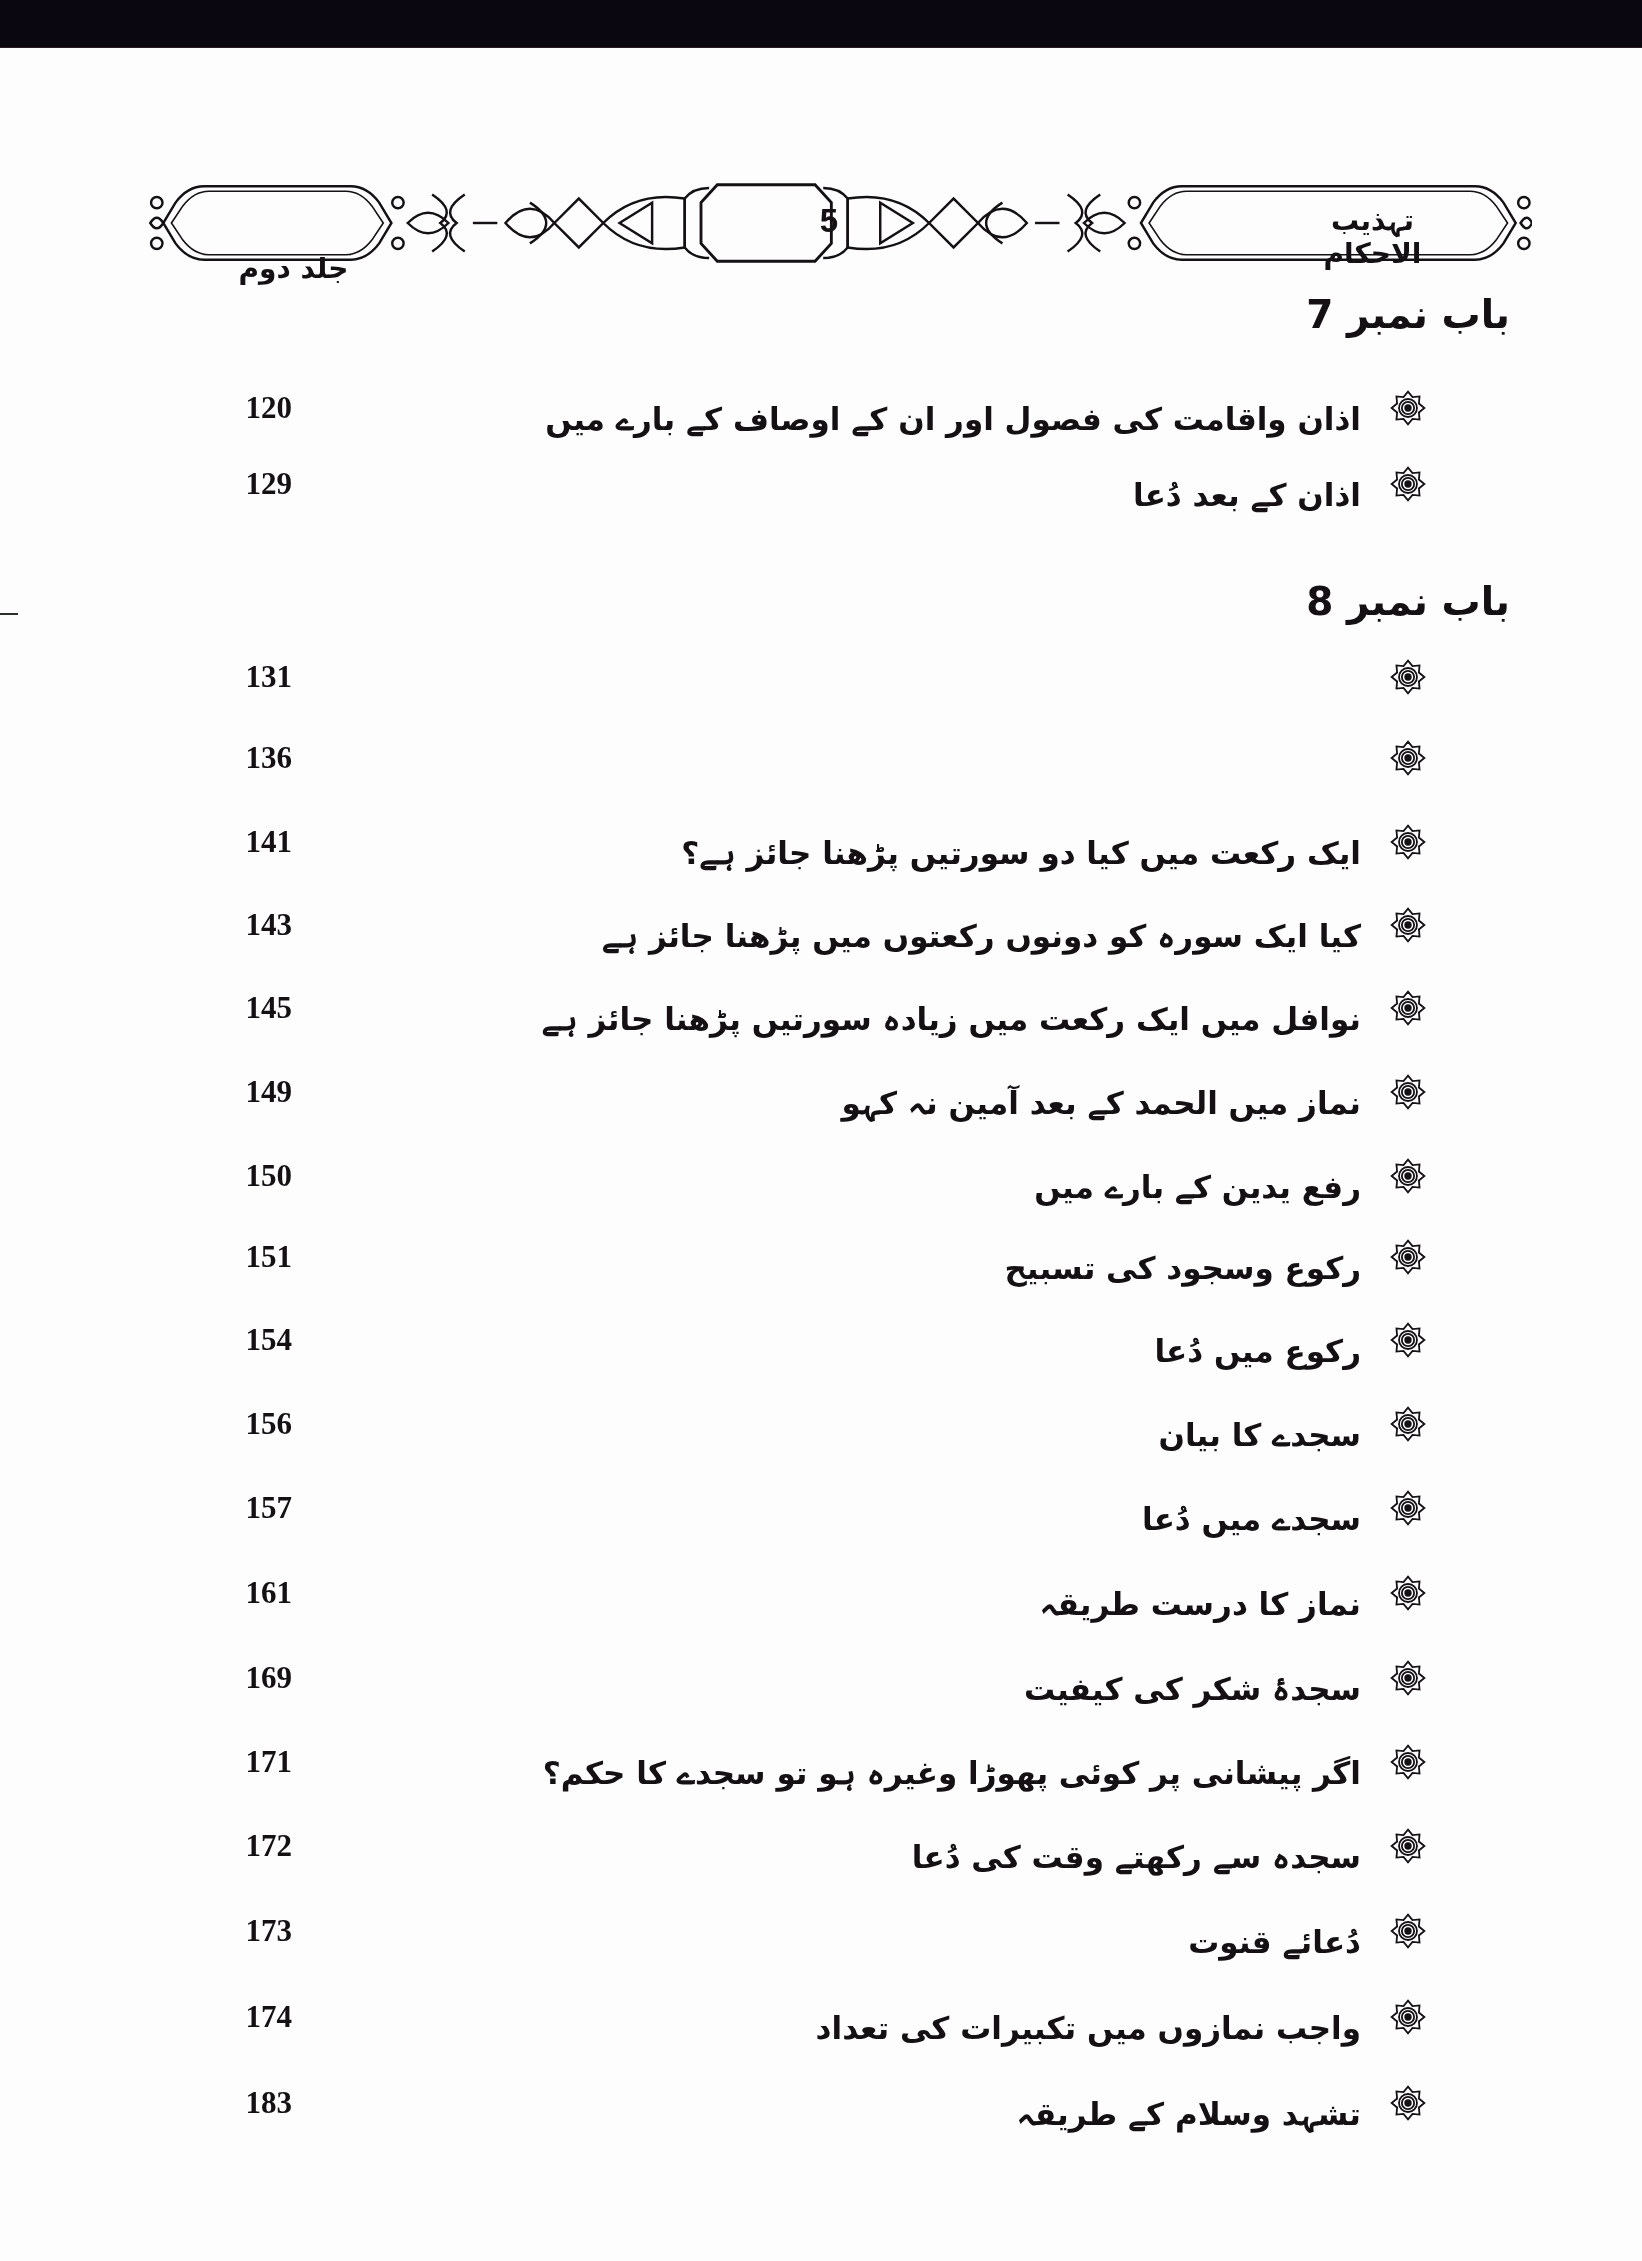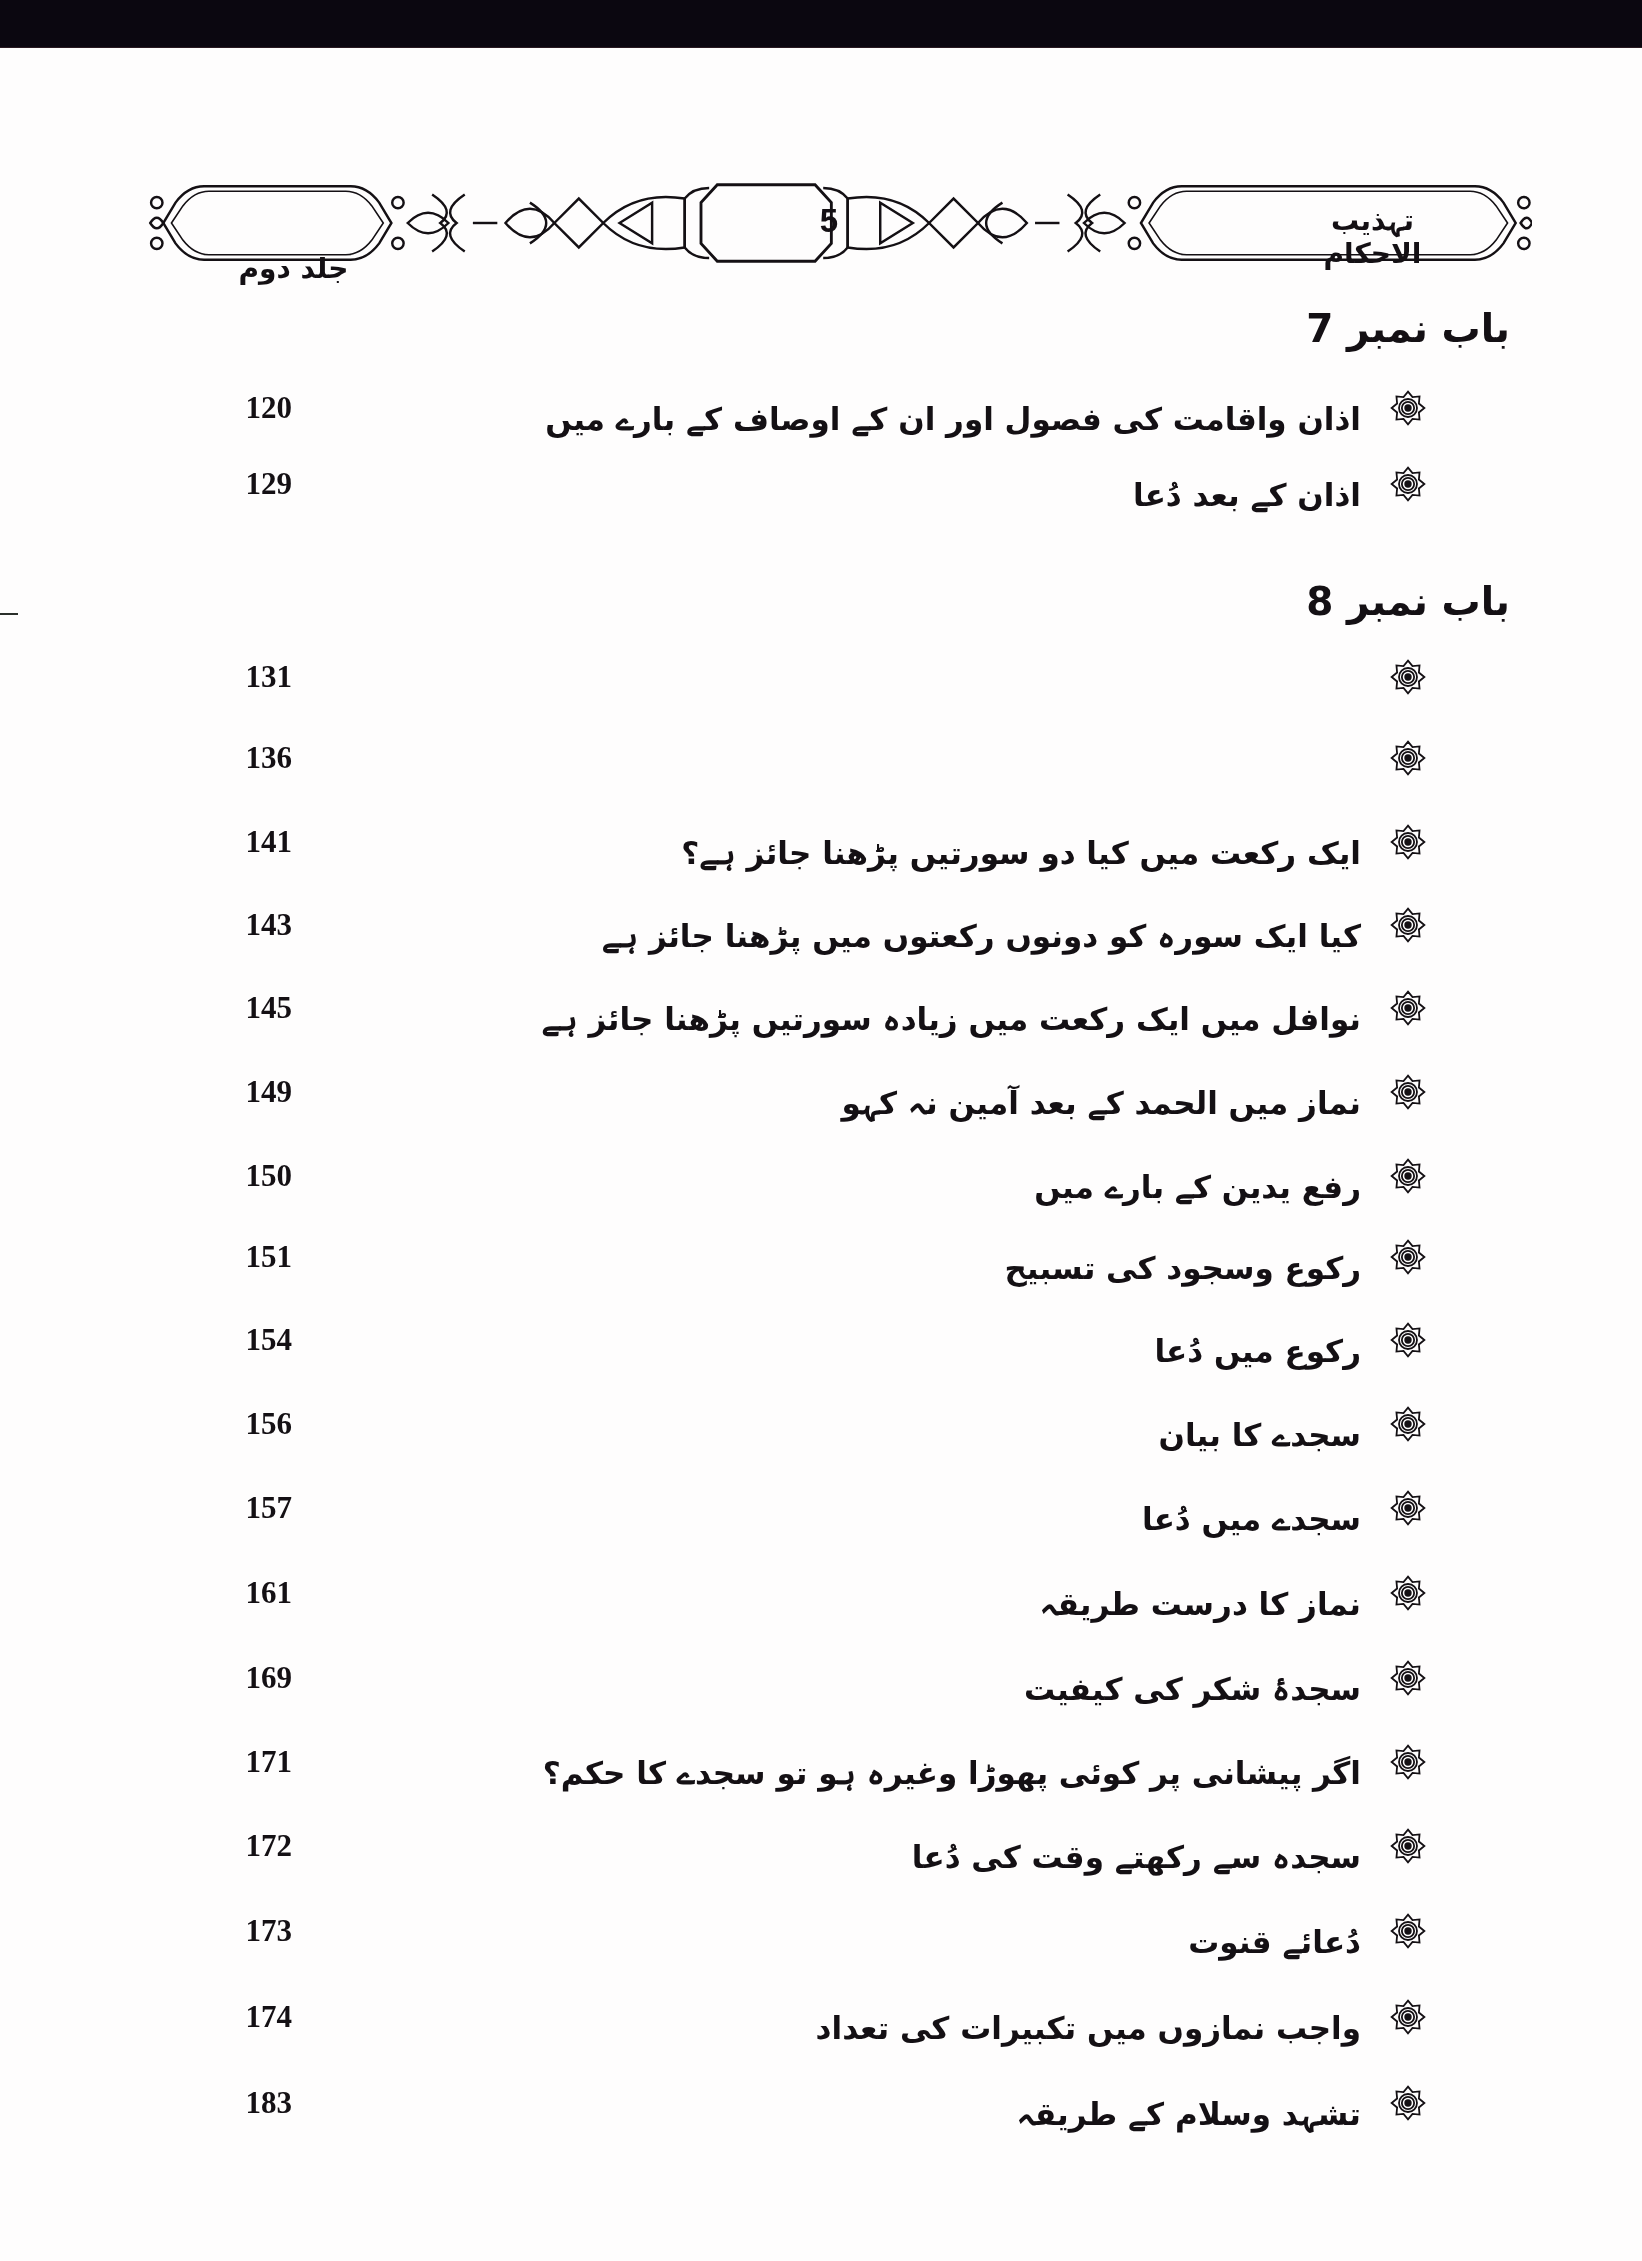--- a/index.html
+++ b/index.html
@@ -172,21 +172,21 @@
       <path d="M1686 55 Q1694 42 1700 55 Q1694 68 1686 55 Z"></path>
     </g>
   </svg>
   <div class="cartouche-text cartouche-left-text">جلد دوم</div>
   <div class="cartouche-text cartouche-right-text">تہذیب الاحکام</div>
 </div>
 <div class="page-number">5</div>
 
 <div class="toc">
 
-  <div class="chapter-heading" style="top:304px;">باب نمبر 7</div>
+  <div class="chapter-heading" style="top:290px;">باب نمبر 7</div>
 
   <div class="entry" style="top:383px;">
     <svg class="entry-bullet" viewBox="0 0 44 44">
         <use href="#rosette"></use>
       </svg>
     <div class="entry-title">اذان واقامت کی فصول اور ان کے اوصاف کے بارے میں</div>
     <div class="entry-page">120</div>
   </div>
   <div class="entry" style="top:459px;">
     <svg class="entry-bullet" viewBox="0 0 44 44">

